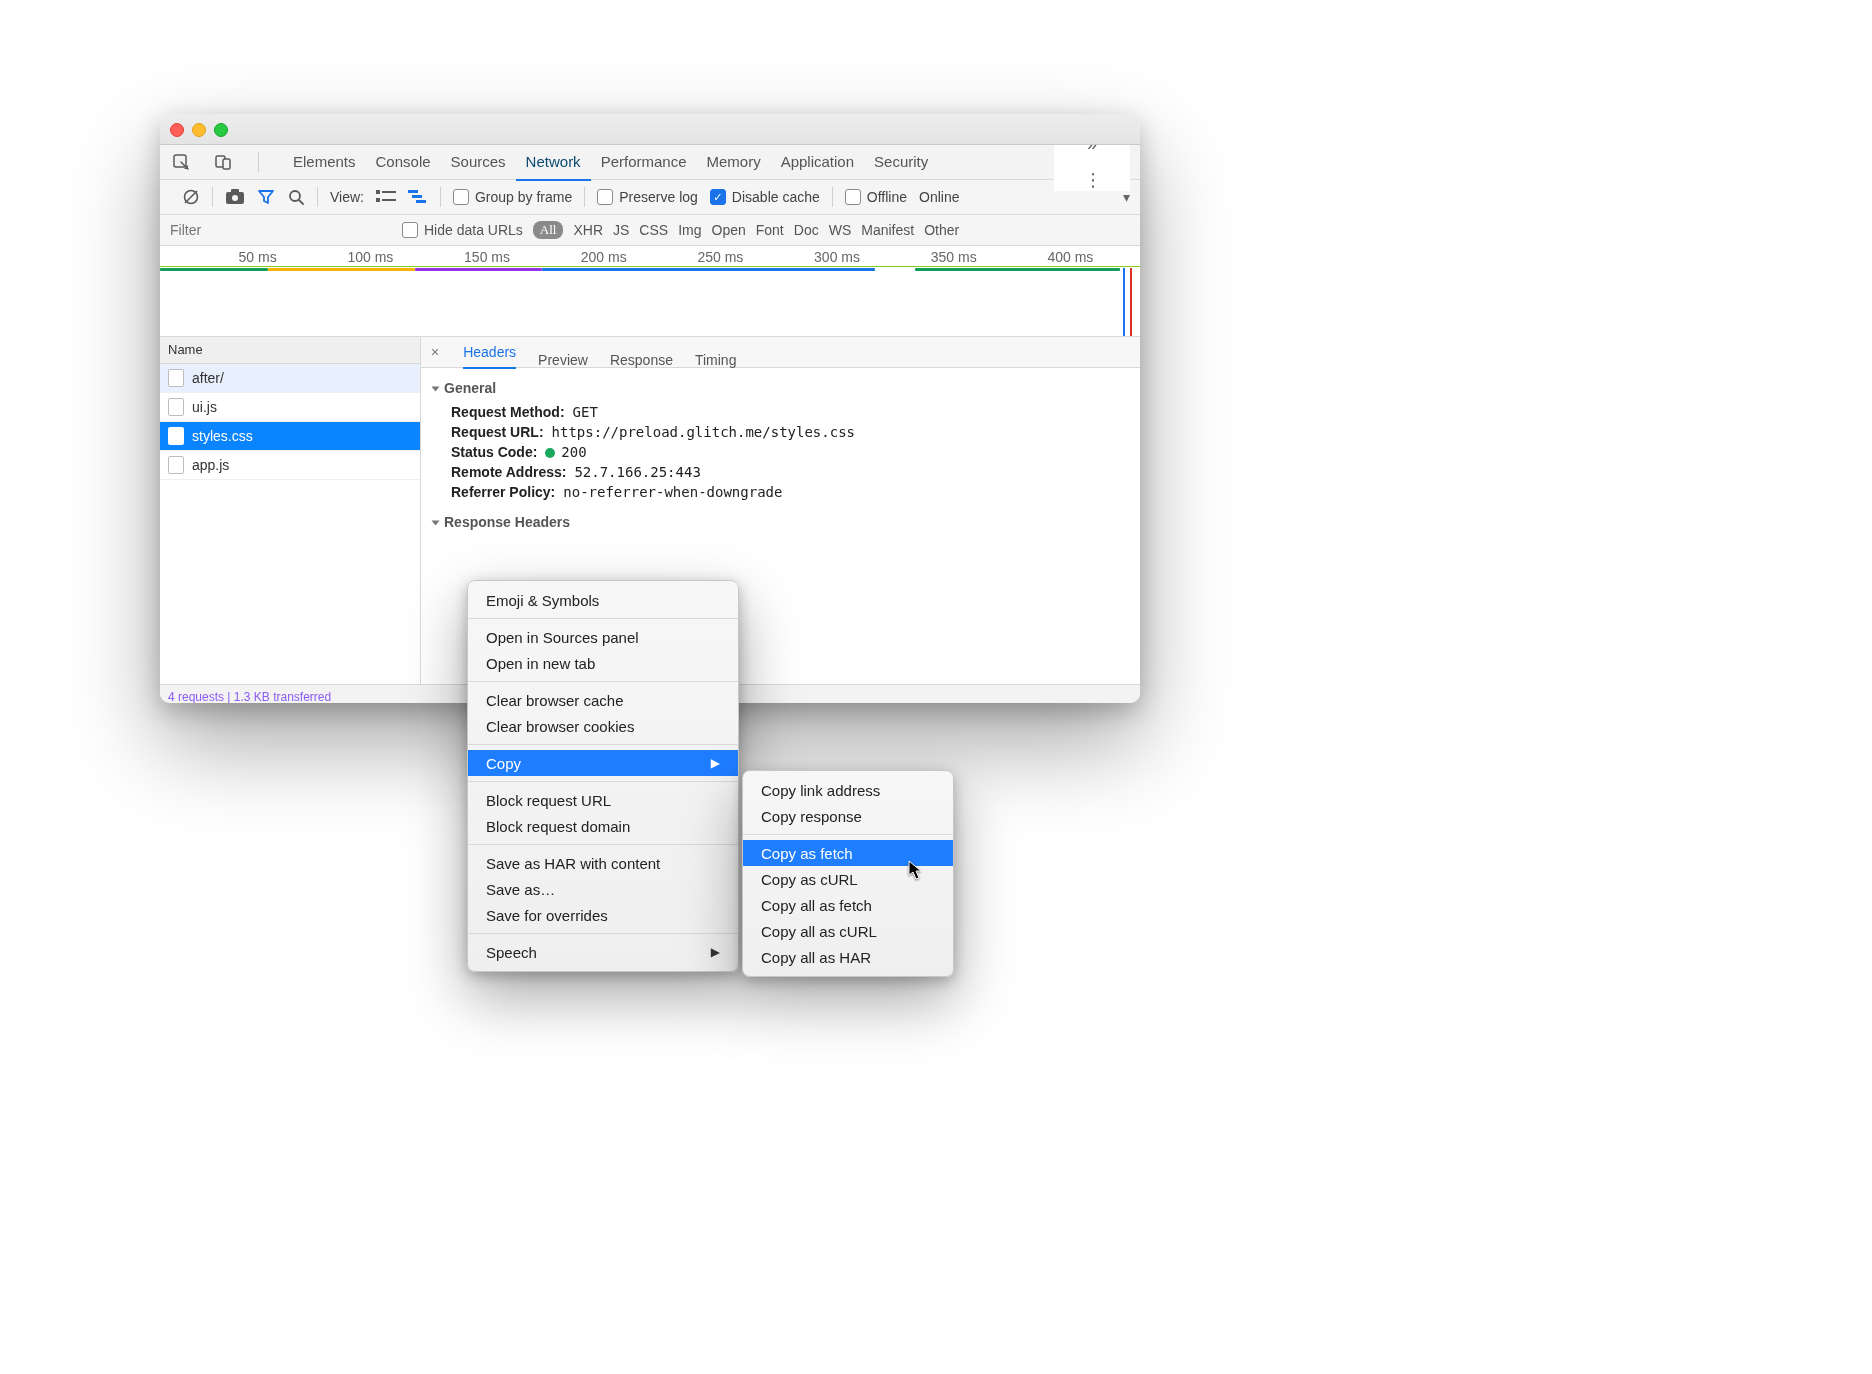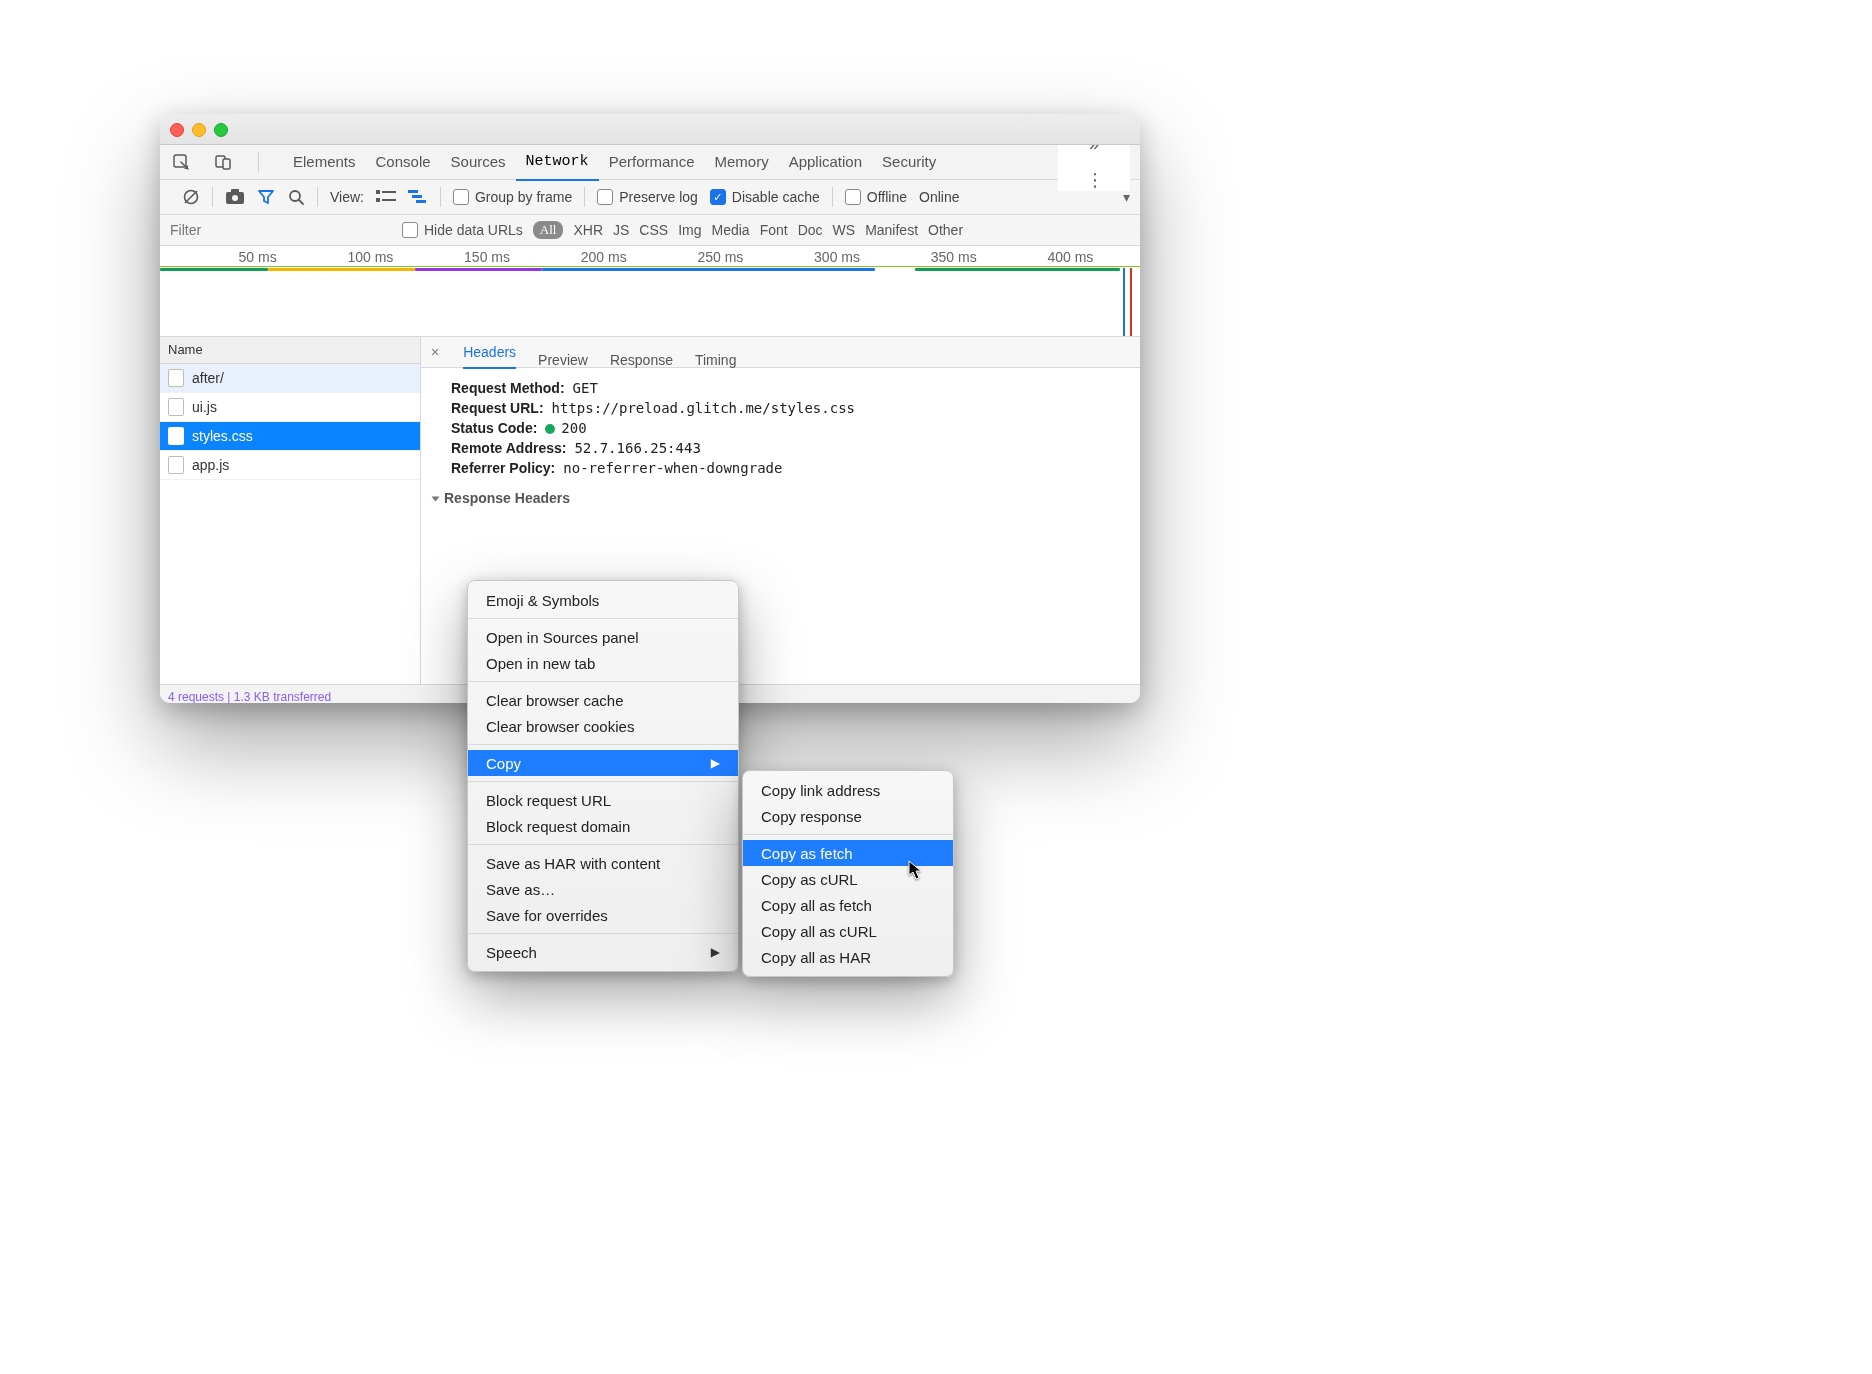--- a/index.html
+++ b/index.html
@@ -29,21 +29,21 @@
   .tl{width:12px;height:12px;border-radius:50%;}
   .tl.red{background:#ff5f57;border:.5px solid #e33e32;}
   .tl.yel{background:#febc2e;border:.5px solid #e1a116;}
   .tl.grn{background:#28c840;border:.5px solid #17a82e;}
   .title{flex:1;text-align:center;font-size:14px;color:#333;}
   
   .tabstrip{height:34px;background:#f3f3f3;border-bottom:1px solid var(--border-light);display:flex;align-items:center;padding:0 10px;gap:20px;}
   .tabstrip .ic{color:#5a5a5a;display:inline-flex;align-items:center;justify-content:center;width:22px;height:22px;}
   .tabstrip .sep{width:1px;height:20px;background:#d0d0d0;margin:0 4px;}
   .tabstrip .tab{padding:0 10px;height:34px;line-height:34px;color:#555;cursor:default;white-space:nowrap;}
-  .tabstrip .tab.active{color:#000000;border-bottom:2px solid var(--tab-blue);margin-bottom:-1px;font-family:Liberation Mono, monospace;}
+  .tabstrip .tab.active{color:#0c4a6e;border-bottom:2px solid var(--tab-blue);margin-bottom:-1px;}
   .tabstrip .spacer{flex:1;}
   .tabstrip .right{display:flex;align-items:center;gap:14px;color:#5a5a5a;}
   
   .nettb{height:34px;background:var(--bg-toolbar);border-bottom:1px solid var(--border-light);display:flex;align-items:center;padding:0 10px;gap:12px;font-size:14px;color:#444;}
   .nettb .sep{width:1px;height:20px;background:#d0d0d0;}
   .rec-dot{width:14px;height:14px;border-radius:50%;background:#e81123;}
   .ic-clear svg,.ic-cam svg,.ic-funnel svg,.ic-search svg{display:block;}
   .funnel{color:#1a73e8;}
   .cb{display:inline-flex;align-items:center;gap:6px;}
   .cb .box{width:14px;height:14px;border:1px solid #8a8a8a;border-radius:3px;background:#fff;display:inline-flex;align-items:center;justify-content:center;}
@@ -210,21 +210,21 @@
     <span class="dd">▾</span>
   </div>
 
   <div class="filterrow">
     <input placeholder="Filter" style="">
     <label class="cb">
           <span class="box"></span>
           <span>Hide data URLs</span>
         </label>
     <span class="pill">All</span>
-    <div class="types" id="ftypes"><span>XHR</span><span>JS</span><span>CSS</span><span>Img</span><span>Media</span><span>Font</span><span>Doc</span><span>WS</span><span>Manifest</span><span>Other</span></div>
+    <div class="types" id="ftypes"><span>XHR</span><span>JS</span><span>CSS</span><span>Img</span><span>Open</span><span>Font</span><span>Doc</span><span>WS</span><span>Manifest</span><span>Other</span></div>
   </div>
 
   <div class="overview">
     <div class="ticks" id="ticks">
           <div class="tick" style="left: 11.9048%; top: 3px;">50 ms</div>
           <div class="tick" style="left: 23.8095%; top: 3px;">100 ms</div>
           <div class="tick" style="left: 35.7143%; top: 3px;">150 ms</div>
           <div class="tick" style="left: 47.619%; top: 3px;">200 ms</div>
           <div class="tick" style="left: 59.5238%; top: 3px;">250 ms</div>
           <div class="tick" style="left: 71.4286%; top: 3px;">300 ms</div>
@@ -270,20 +270,21 @@
       <div class="dtabs">
         <span class="x">×</span>
         <div id="dtabs" style="display:flex;gap:22px;align-items:flex-end;">
               <span class="dtab active">Headers</span>
               <span class="dtab">Preview</span>
               <span class="dtab">Response</span>
               <span class="dtab">Timing</span>
             </div>
       </div>
       <div class="dbody">
+        <div class="section"><span class="tri"></span><span>General</span></div>
         <div class="kv">
               <span class="k">Request Method:</span>
               <span class="v">GET</span>
             </div>
         <div class="kv">
               <span class="k">Request URL:</span>
               <span class="v">https://preload.glitch.me/styles.css</span>
             </div>
         <div class="kv">
               <span class="k">Status Code:</span>

